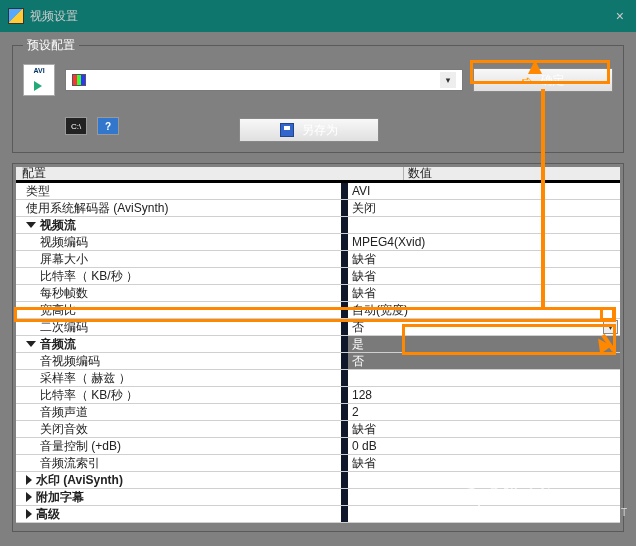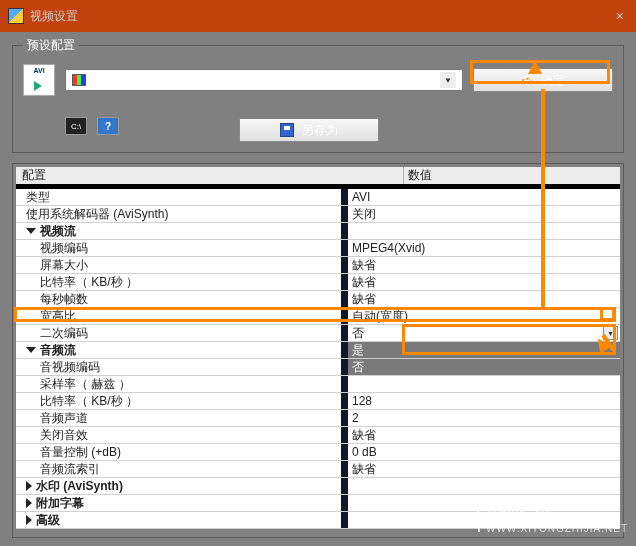--- a/index.html
+++ b/index.html
@@ -1,17 +1,17 @@
 <!DOCTYPE html>
 <html><head>
 <meta charset="utf-8">
 <style>
 * { box-sizing: border-box; margin: 0; padding: 0; }
 body { width: 636px; height: 546px; font-family: "Microsoft YaHei", SimSun, sans-serif; font-size: 12px; background: #808080; overflow: hidden; position: relative; }
-.titlebar { background: #c2410c; color: #ccc; height: 24px; display: flex; align-items: center; justify-content: space-between; padding: 16px 8px; }
+.titlebar { background: #0f766e; color: #ccc; height: 24px; display: flex; align-items: center; justify-content: space-between; padding: 16px 8px; }
 .titlebar-left { display: flex; align-items: center; gap: 6px; }
 .title-ico { width: 16px; height: 16px; background: linear-gradient(135deg,#5af 0%,#5af 50%,#fc3 50%,#fc3 100%); border: 1px solid #333; }
 .close-x { color: #ccc; font-size: 14px; cursor: pointer; padding: 0 4px; }
 .main { padding: 5px 12px 12px; }
 legend { color: #fff; padding: 0 4px; font-size: 12px; }
 .fs-preset { border: 1px solid #5a5a5a; padding: 10px; margin-bottom: 10px; color: #fff; }
 .fs-inner { display: flex; align-items: center; gap: 10px; }
 .avi-icon { width: 32px; height: 32px; background: #fff; border: 1px solid #aaa; position: relative; font-size: 7px; font-weight: bold; color: #036; text-align: center; padding-top: 2px; }
 .play { position: absolute; left: 10px; top: 16px; width: 0; height: 0; border-left: 8px solid #2a7; border-top: 5px solid transparent; border-bottom: 5px solid transparent; }
 .preset-select { flex: 1; height: 22px; background: #fff; border: 1px solid #7a7a7a; display: flex; align-items: center; justify-content: space-between; padding: 0 6px; }
@@ -21,34 +21,34 @@
 .arrow-r { color: #f90; font-size: 13px; }
 .row2 { display: flex; align-items: center; gap: 10px; margin-top: 14px; padding-left: 42px; }
 .box-icon { width: 22px; height: 18px; display: flex; align-items: center; justify-content: center; border: 1px solid #999; font-size: 10px; }
 .cmd-icon { background: #222; color: #fff; font-size: 8px; }
 .help-icon { background: #37c; color: #fff; font-weight: bold; }
 .saveas-btn { margin-left: 110px; width: 140px; height: 24px; background: linear-gradient(#f8f8f8,#e0e0e0); border: 1px solid #888; display: flex; align-items: center; justify-content: center; gap: 8px; cursor: pointer; margin-top: 8px; }
 .disk { width: 14px; height: 14px; background: #36c; border: 1px solid #248; position: relative; }
 .disk::after { content: ""; position: absolute; left: 3px; top: 2px; width: 6px; height: 4px; background: #fff; }
 .fs-config { border: 1px solid #5a5a5a; padding: 3px 3px 8px; }
 .grid { width: 100%; }
-.grid-head { display: flex; background: #ececec; color: #222; font-size: 12px; height: 22px; align-items: center; border-bottom: 5px solid #000000; text-align: right; }
+.grid-head { display: flex; background: #ececec; color: #222; font-size: 12px; height: 16px; align-items: center; border-bottom: 3px solid #000000; text-align: right; }
 .col1 { width: 388px; padding-left: 6px; border-right: 1px solid #b0b0b0; height: 100%; display: flex; align-items: center; }
 .col2 { flex: 1; padding-left: 4px; height: 100%; display: flex; align-items: center; }
 .grid-row { display: flex; background: #fff; color: #222; height: 17px; align-items: stretch; border-bottom: 1px solid #d0d0d0; font-size: 12px; }
 .grid-row .c1 { width: 332px; padding-left: 10px; border-right: 7px solid #0f172a; display: flex; align-items: center; }
 .grid-row .c1.indent { padding-left: 24px; }
 .grid-row .c2 { flex: 1; padding-left: 4px; display: flex; align-items: center; position: relative; }
 .grid-row .tri { display: inline-block; width: 0; height: 0; margin-right: 4px; }
 .tri.open { border-left: 5px solid transparent; border-right: 5px solid transparent; border-top: 6px solid #222; }
 .tri.closed { border-top: 5px solid transparent; border-bottom: 5px solid transparent; border-left: 6px solid #222; }
 .bold { font-weight: bold; }
 .sel-cell { background: #7a7a7a; color: #fff; }
 .tiny-dd { position: absolute; right: 2px; top: 1px; width: 15px; height: 14px; background: #eee; border: 1px solid #888; font-size: 8px; display: flex; align-items: center; justify-content: center; color: #333; }
-.watermark { position: absolute; right: 8px; bottom: 10px; color: rgba(255,255,255,.75); font-size: 16px; font-style: italic; display: flex; align-items: center; gap: 6px; pointer-events: none; }
+.watermark { position: absolute; right: 8px; bottom: 26px; color: rgba(255,255,255,.75); font-size: 16px; font-style: italic; display: flex; align-items: center; gap: 6px; pointer-events: none; }
 .wm-sub { font-size: 10px; letter-spacing: 1px; font-style: normal; }
 .wm-ico { width: 30px; height: 30px; border: 2px solid rgba(255,255,255,.75); border-left: none; border-bottom: none; border-radius: 0 14px 0 0; position: relative; }
 .wm-ico::before { content: ""; position: absolute; left: 2px; top: 8px; width: 14px; height: 2px; background: rgba(255,255,255,.75); }
 .wm-ico::after { content: ""; position: absolute; left: 2px; top: 14px; width: 14px; height: 2px; background: rgba(255,255,255,.75); }
 .hl-orange { position: absolute; border: 3px solid #f80; pointer-events: none; z-index: 50; }
 .hl-line { position: absolute; background: #f80; z-index: 49; }
 .hl-arrowhead { position: absolute; width: 0; height: 0; z-index: 51; }
 </style>
 </head>
 <body>

